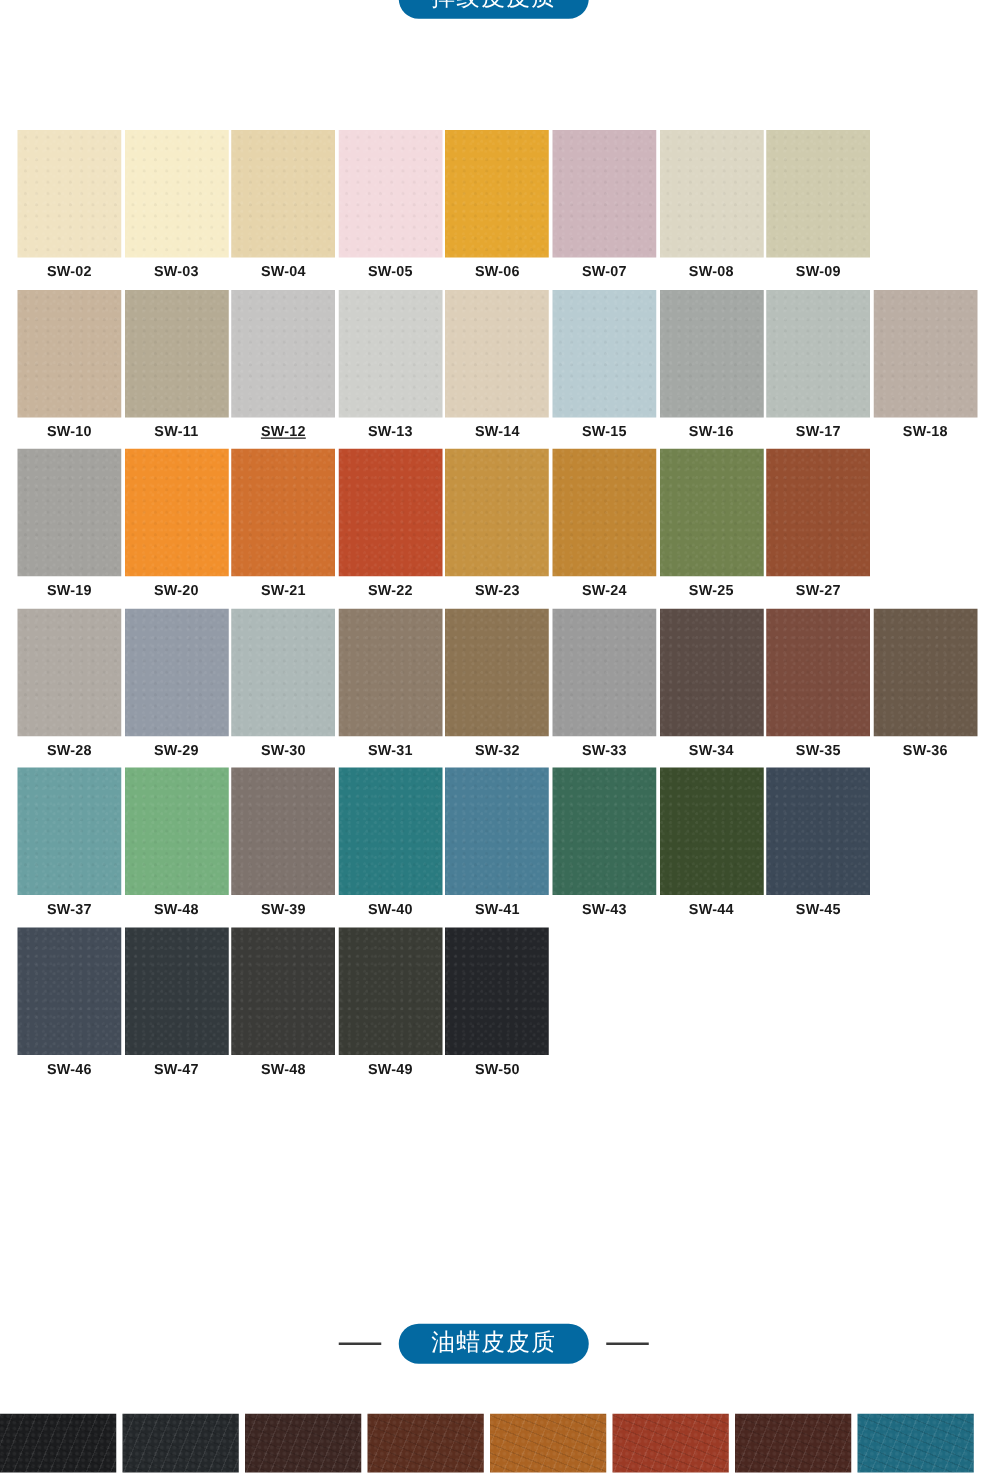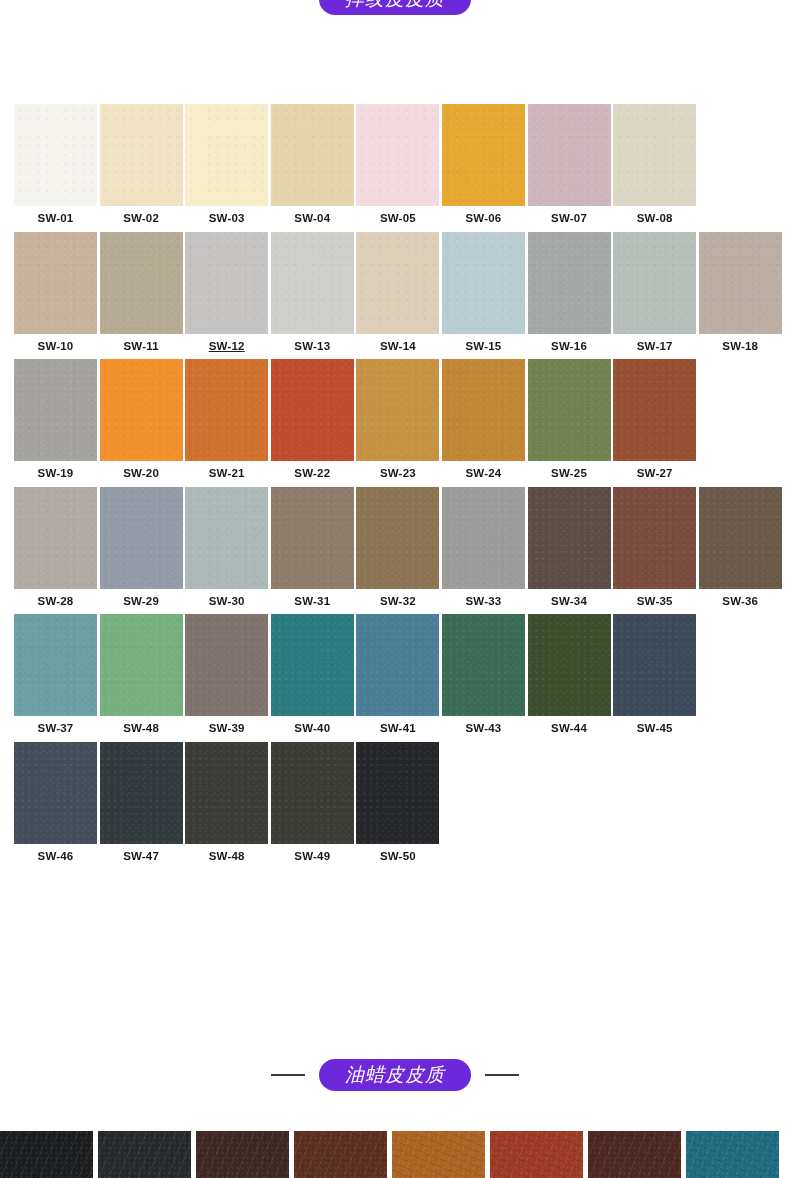--- a/index.html
+++ b/index.html
@@ -23,30 +23,29 @@
     gap: 14px;
     width: 100%;
   }
   .heading-rule {
     width: 34px;
     height: 2px;
     background: #3a3a3a;
     display: block;
   }
   .heading-pill {
-    background: #6d28d9;
+    background: #0369a1;
     color: #ffffff;
     border-radius: 999px;
     padding: 6px 26px 7px 26px;
     font-size: 19px;
     line-height: 1;
     letter-spacing: 1px;
     white-space: nowrap;
     font-family: "DejaVu Sans", "Liberation Sans", sans-serif;
-    font-style: italic;
   }
 
   
   #heading-top-wrap {
     position: absolute;
     top: -17px;
     left: 0;
   }
 
   #heading-bottom-wrap {
@@ -132,24 +131,20 @@
 
 <div class="heading-wrap" id="heading-top-wrap">
 
   <span class="heading-pill">摔纹皮皮质</span>
 
 </div>
 
 <div class="grid" id="swatch-grid">
     <div class="grid-row">
       <div class="swatch-cell">
-        <div class="swatch-chip" style="background: rgb(246, 244, 238);"></div>
-        <div class="swatch-label" style="color: rgb(26, 26, 26);">SW-01</div>
-      </div>
-      <div class="swatch-cell">
         <div class="swatch-chip" style="background: rgb(240, 227, 194);"></div>
         <div class="swatch-label" style="color: rgb(26, 26, 26);">SW-02</div>
       </div>
       <div class="swatch-cell">
         <div class="swatch-chip" style="background: rgb(247, 237, 201);"></div>
         <div class="swatch-label" style="color: rgb(26, 26, 26);">SW-03</div>
       </div>
       <div class="swatch-cell">
         <div class="swatch-chip" style="background: rgb(230, 212, 171);"></div>
         <div class="swatch-label" style="color: rgb(26, 26, 26);">SW-04</div>
@@ -162,20 +157,24 @@
         <div class="swatch-chip" style="background: rgb(229, 167, 48);"></div>
         <div class="swatch-label" style="color: rgb(26, 26, 26);">SW-06</div>
       </div>
       <div class="swatch-cell">
         <div class="swatch-chip" style="background: rgb(206, 181, 188);"></div>
         <div class="swatch-label" style="color: rgb(26, 26, 26);">SW-07</div>
       </div>
       <div class="swatch-cell">
         <div class="swatch-chip" style="background: rgb(220, 215, 196);"></div>
         <div class="swatch-label" style="color: rgb(26, 26, 26);">SW-08</div>
+      </div>
+      <div class="swatch-cell">
+        <div class="swatch-chip" style="background: rgb(207, 203, 174);"></div>
+        <div class="swatch-label" style="color: rgb(26, 26, 26);">SW-09</div>
       </div>
     </div>
     <div class="grid-row">
       <div class="swatch-cell">
         <div class="swatch-chip" style="background: rgb(200, 180, 156);"></div>
         <div class="swatch-label" style="color: rgb(26, 26, 26);">SW-10</div>
       </div>
       <div class="swatch-cell">
         <div class="swatch-chip" style="background: rgb(181, 171, 148);"></div>
         <div class="swatch-label" style="color: rgb(26, 26, 26);">SW-11</div>

